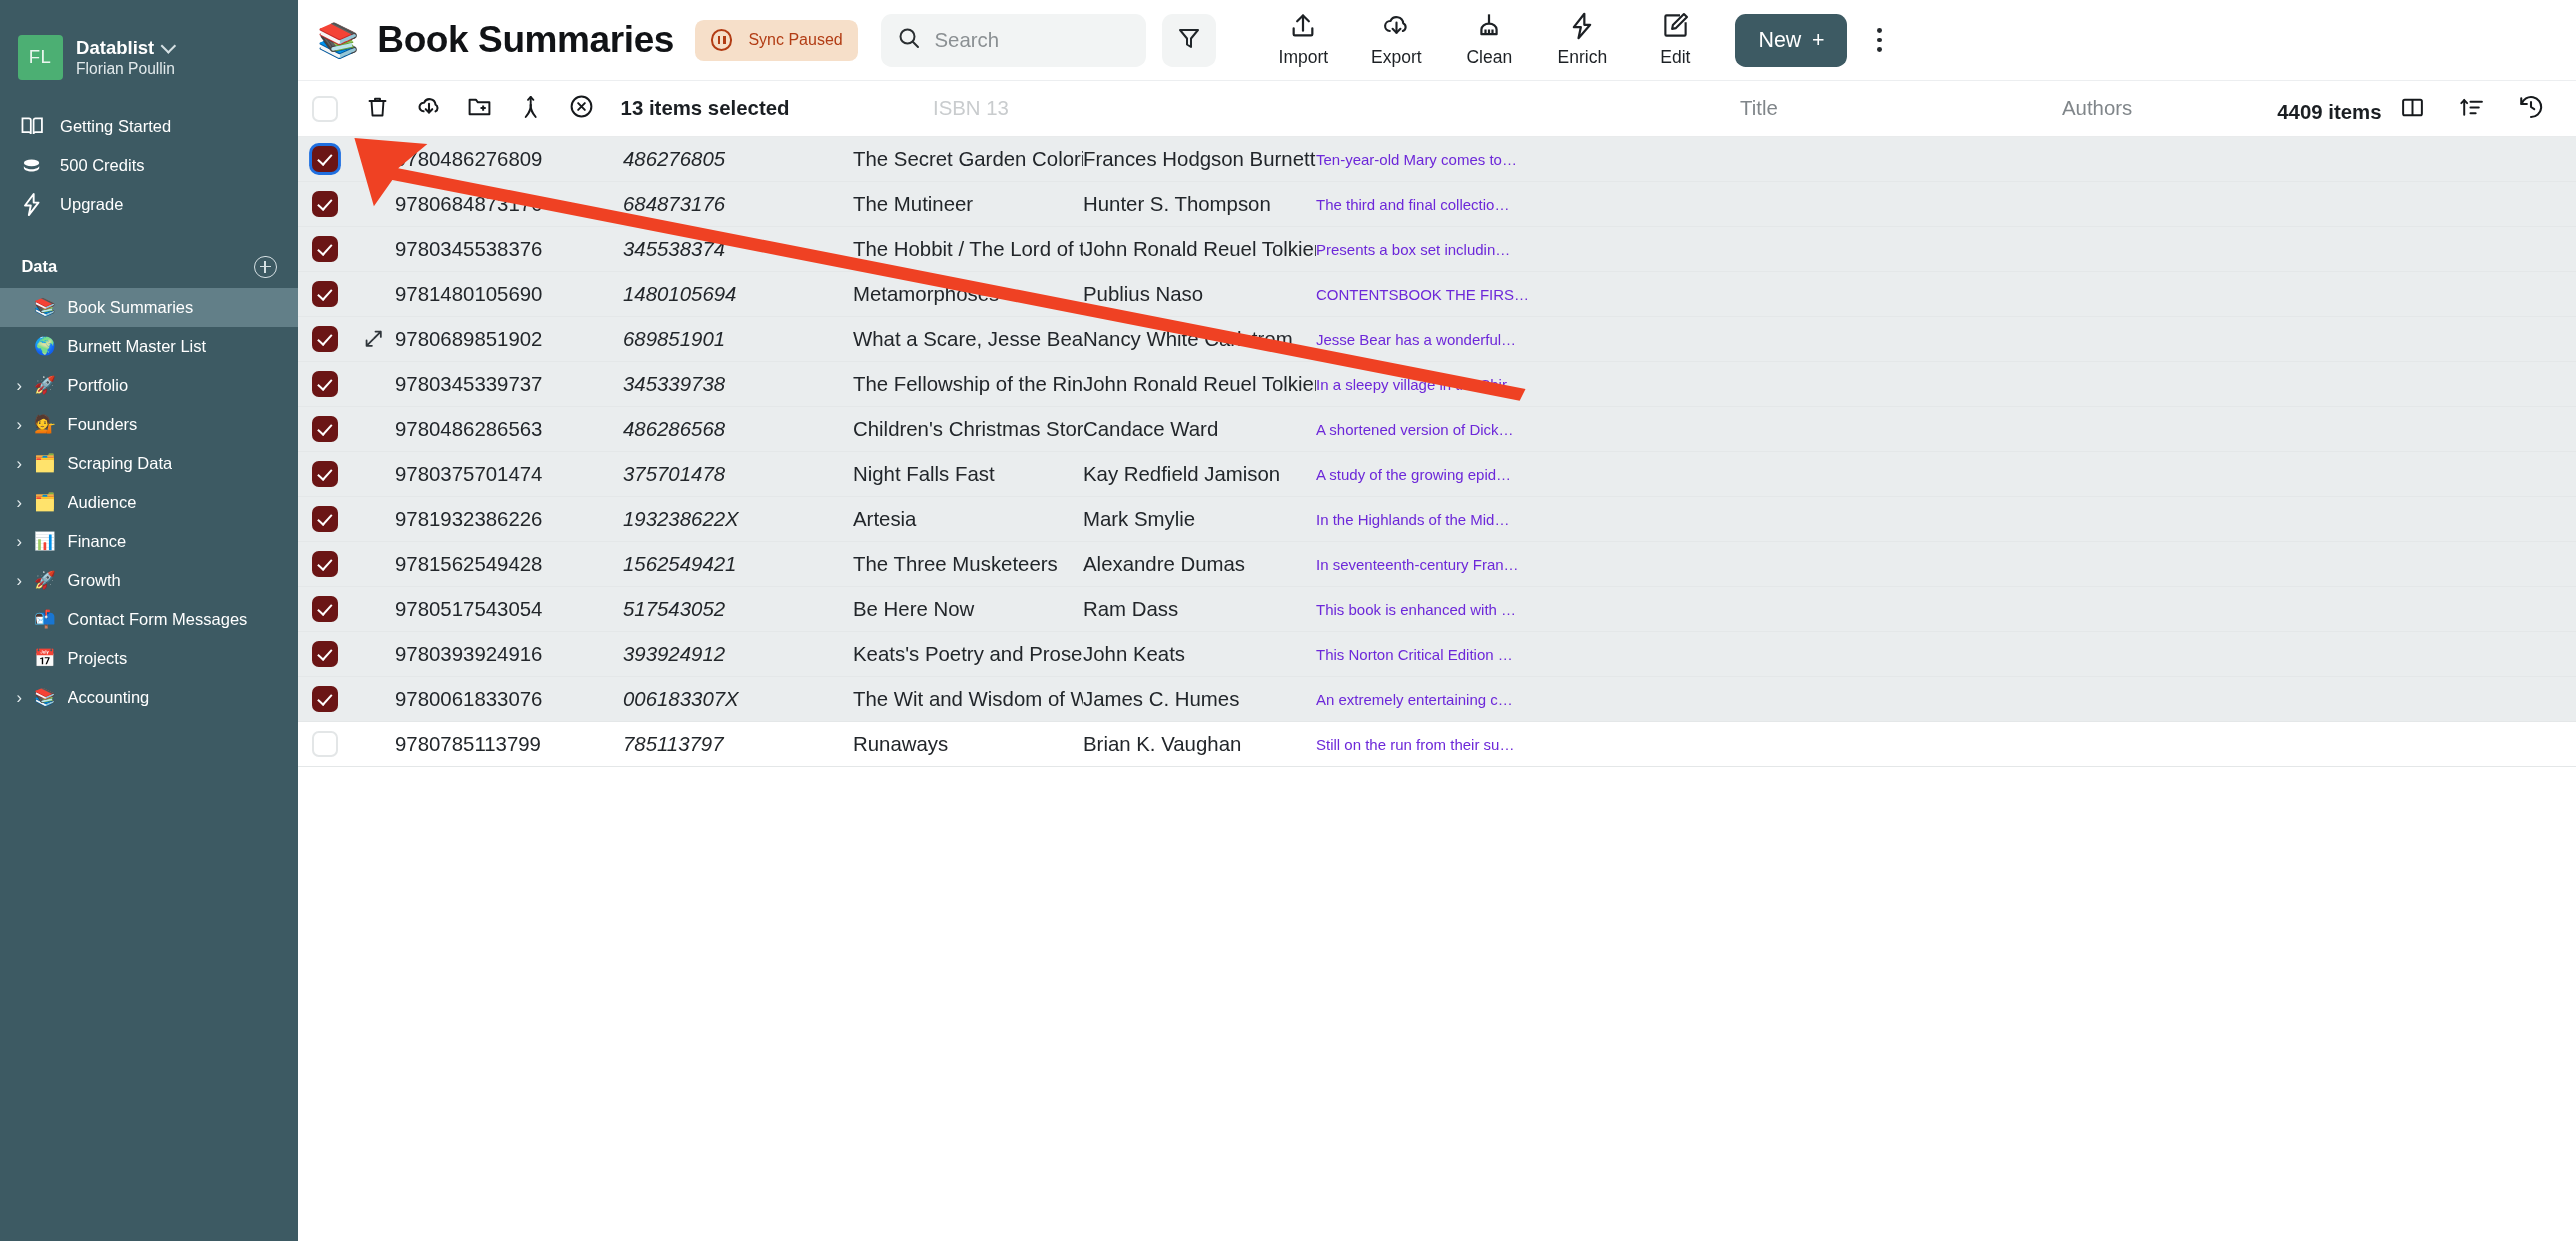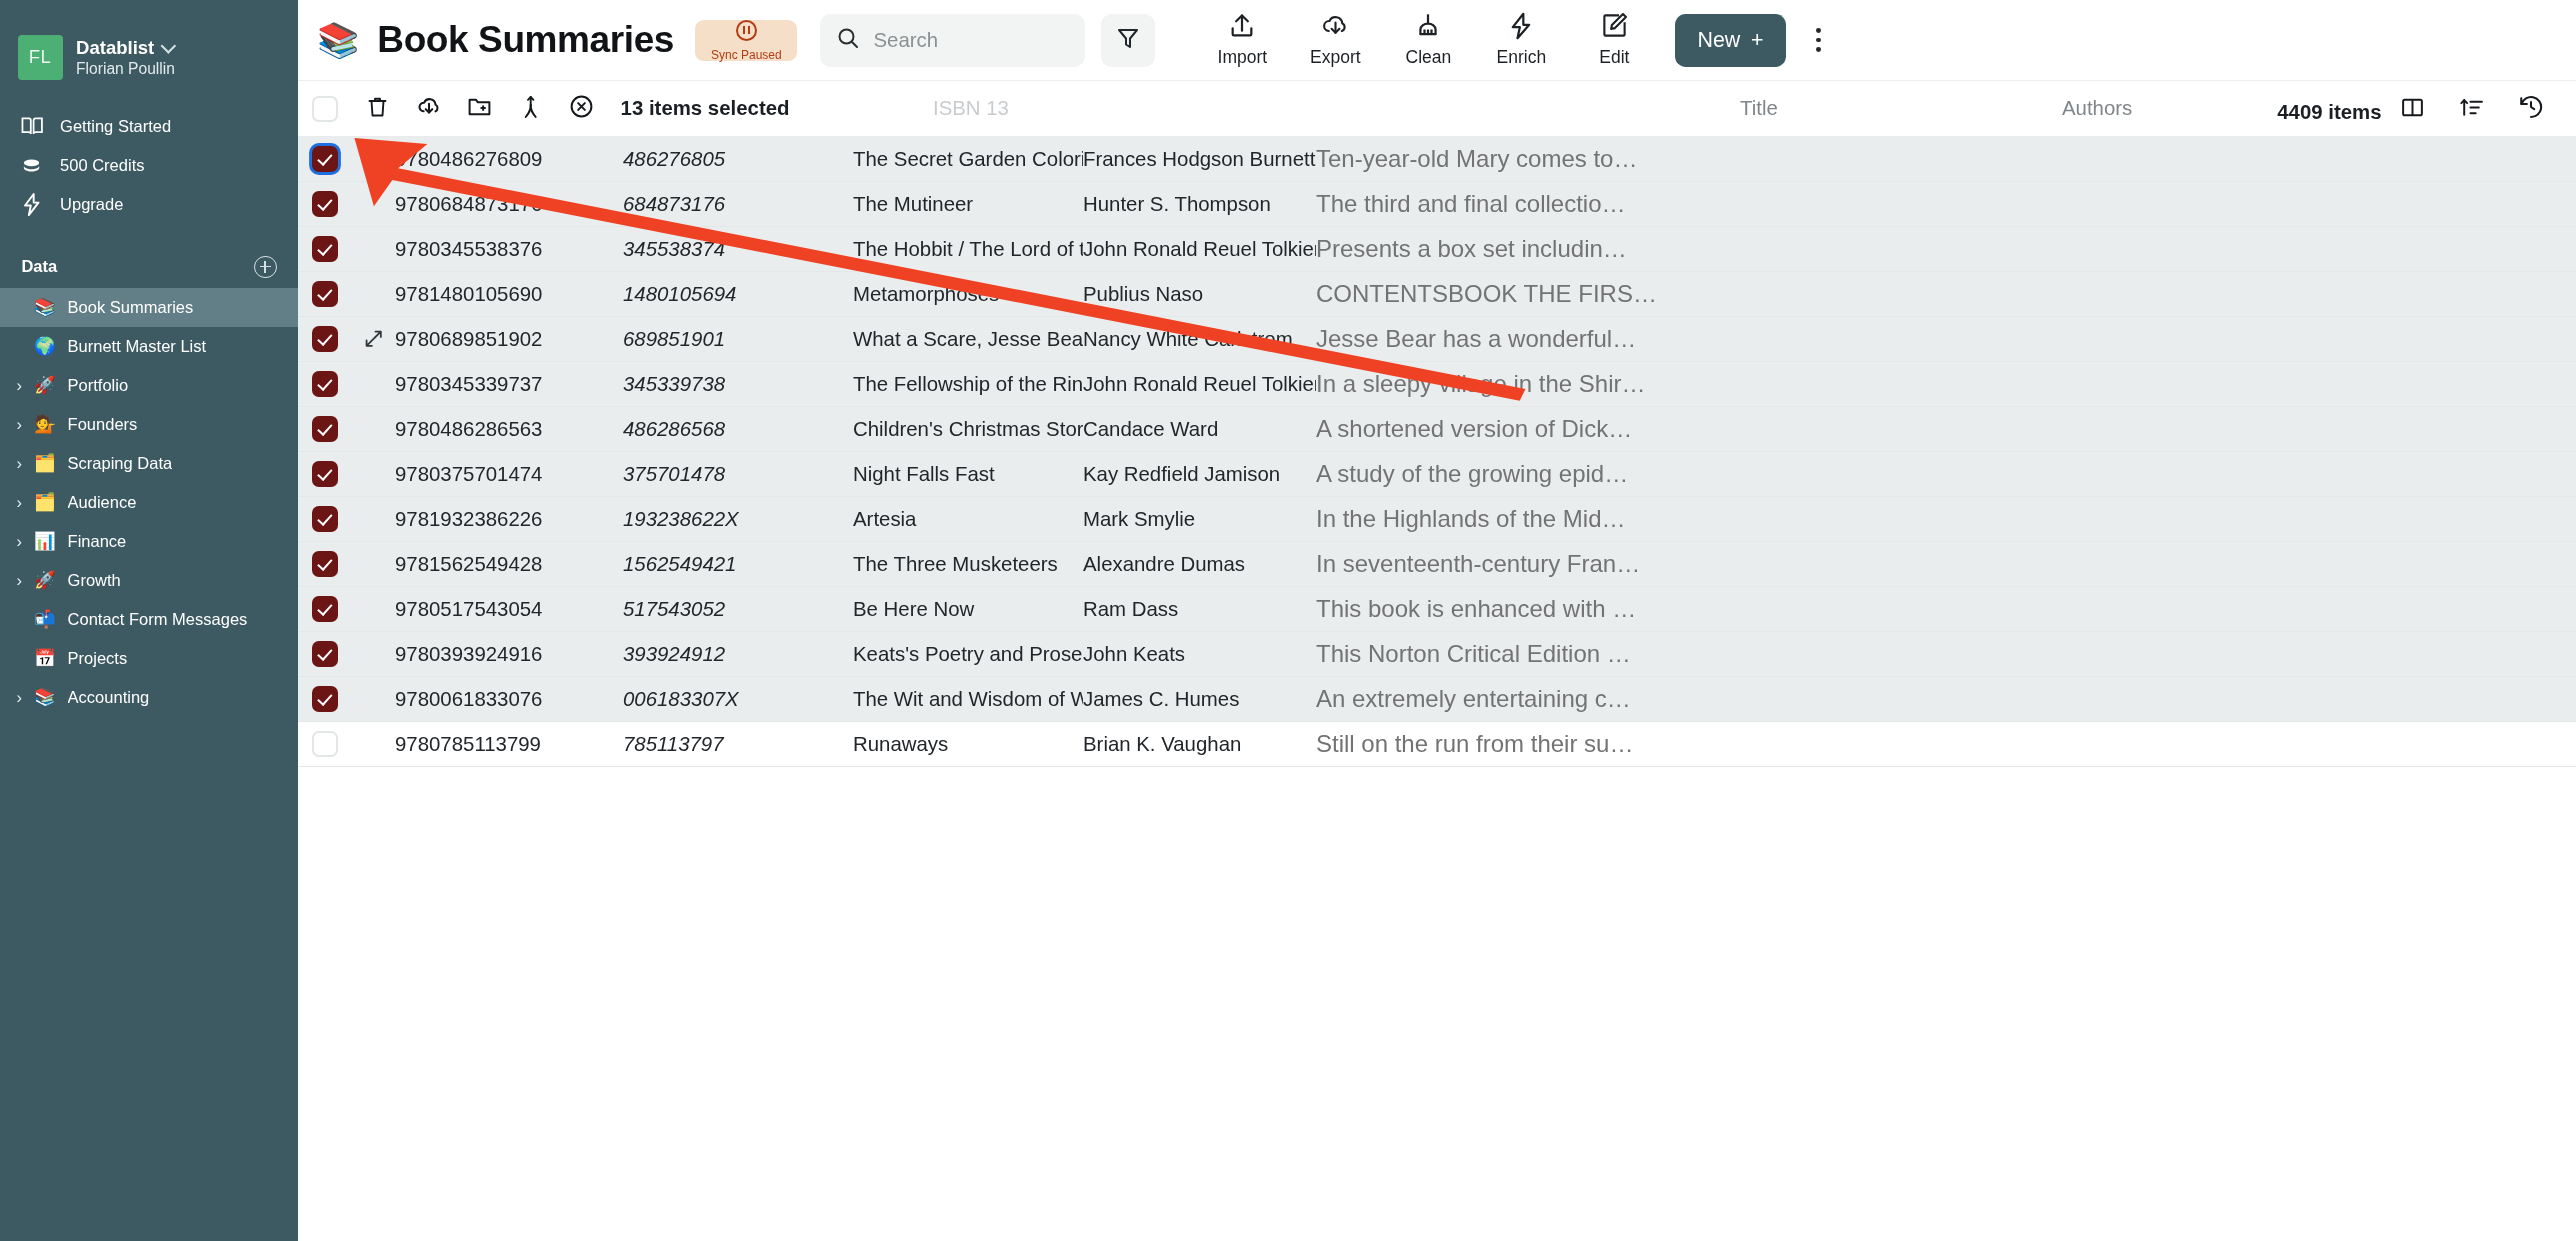--- a/index.html
+++ b/index.html
@@ -85,24 +85,24 @@
     display: flex; align-items: center;
     padding: 0 21.4px 0 19.5px; gap: 0;
     border-bottom: 1px solid #eceef0;
     background: #fff;
   }
   .title-emoji { font-size: 34px; margin-right: 17.5px; }
   .page-title { font-size: 37px; font-weight: bold; color: #111316; letter-spacing: -0.4px; white-space: nowrap; }
 
   .sync-badge {
     margin-left: 21.4px;
-    display: flex; align-items: center; gap: 7px;
+    display: flex; align-items: center; gap: 16px;
     background: #f6dfc9; color: #b23c14;
     border-radius: 8.8px; height: 41px; padding: 0 15.6px;
-    font-size: 12px; white-space: nowrap; cursor: pointer; flex-direction: column;
+    font-size: 16px; white-space: nowrap; cursor: pointer;
   }
   .pause-ic { width: 21.4px; height: 21.4px; border: 2.1px solid #b23c14; border-radius: 50%; position: relative; flex:0 0 auto;}
   .pause-ic::before, .pause-ic::after {
     content:""; position:absolute; top: 4.4px; width: 2.1px; height: 8.3px; background:#b23c14;
   }
   .pause-ic::before { left: 4.9px; }
   .pause-ic::after { right: 4.9px; }
 
   .search-box {
     margin-left: 23px;
@@ -174,21 +174,21 @@
   .row {
     display: flex; align-items: center; height: 45px;
     border-bottom: 1px solid #e4e7e8;
     background: #eaedee;
   }
   .row.unsel { background: #ffffff; }
   .row .c-isbn13 { width: 228px; min-width:228px; font-size: 20.4px; color: #22262a; }
   .row .c-isbn10 { width: 230px; min-width:230px; font-size: 20.4px; color: #22262a; font-style: italic; }
   .row .c-title  { width: 230px; min-width:230px; font-size: 20.4px; color: #22262a; white-space: nowrap; overflow: hidden; }
   .row .c-auth   { width: 233px; min-width:233px; font-size: 20.4px; color: #22262a; white-space: nowrap; overflow: hidden; }
-  .row .c-desc   { flex: 1; font-size: 24px; color: #737373; white-space: nowrap; overflow: hidden; padding-right: 3px; }
+  .row .c-desc   { flex: 1; font-size: 15px; color: #6d28d9; white-space: nowrap; overflow: hidden; padding-right: 3px; }
   .expand-ic { width: 43px; min-width: 43px; display: flex; align-items: center; justify-content: center; }
 
   
   .arrow-layer { position: absolute; left: 0; top: 0; width: 100%; height: 100%; pointer-events: none; z-index: 30; }
 </style>
 </head>
 <body>
 
 <div class="app">
 

